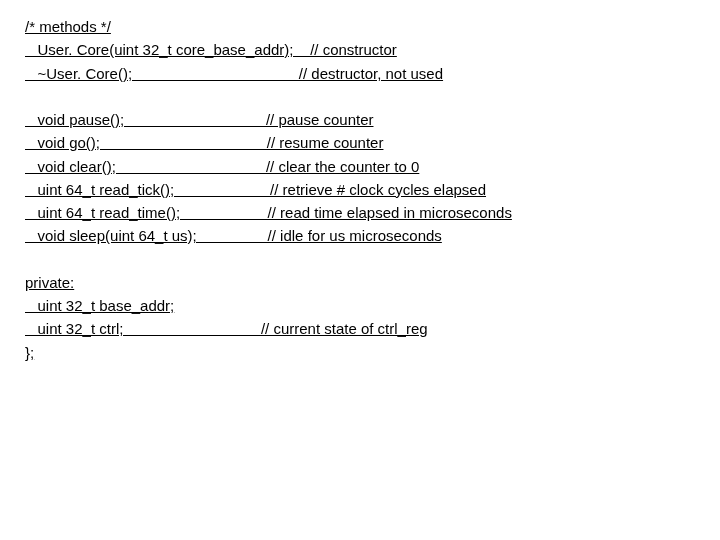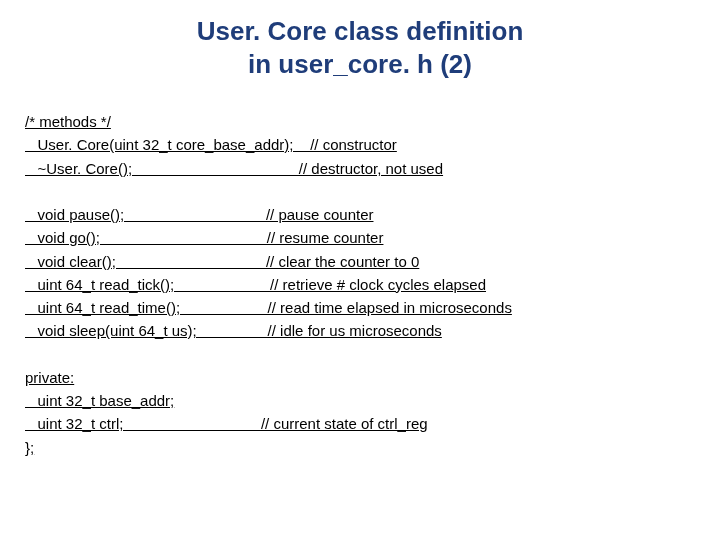--- a/index.html
+++ b/index.html
@@ -28,24 +28,20 @@
       line-height: 1.55;
       white-space: pre;
       font-family: Arial, Helvetica, sans-serif;
       text-decoration: underline;
     }
   </style>
 </head>
 <body>
 
 <div class="slide">
-  <div class="title">
-    <span>User. Core class definition</span><br>
-    <span>in user_core. h (2)</span>
-  </div>
   <div class="code-block">/* methods */
    User. Core(uint 32_t core_base_addr);    // constructor
    ~User. Core();                                        // destructor, not used
 
    void pause();                                  // pause counter
    void go();                                        // resume counter
    void clear();                                    // clear the counter to 0
    uint 64_t read_tick();                       // retrieve # clock cycles elapsed
    uint 64_t read_time();                     // read time elapsed in microseconds
    void sleep(uint 64_t us);                 // idle for us microseconds

